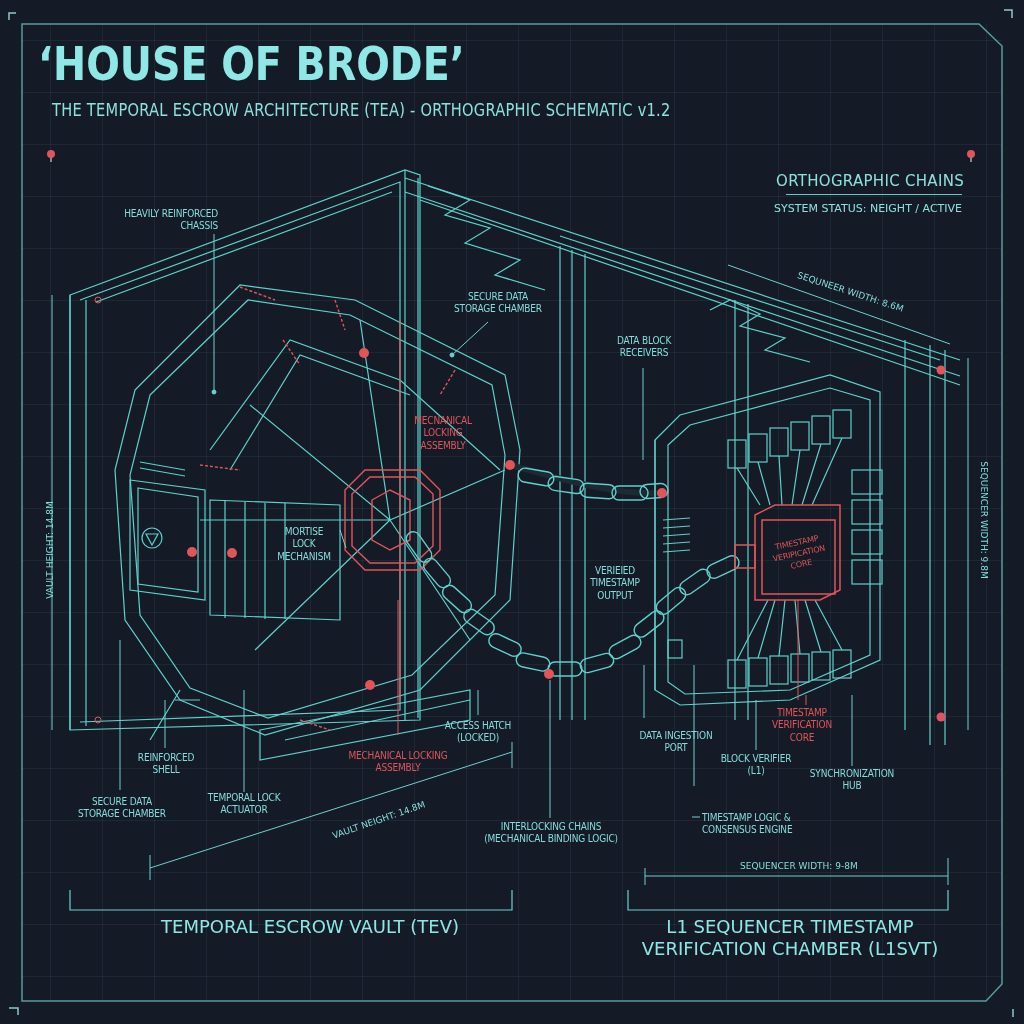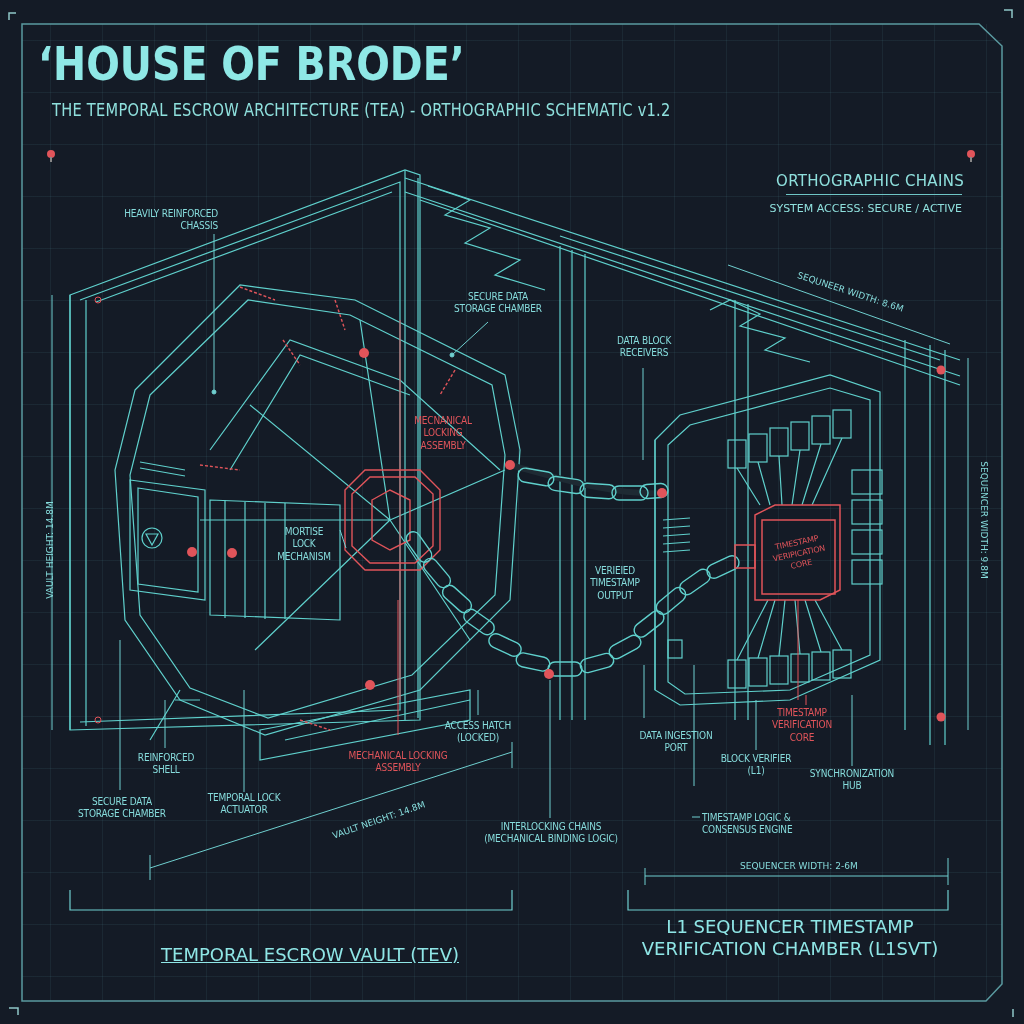--- a/index.html
+++ b/index.html
@@ -244,27 +244,27 @@
     <path d="M70 890 L70 910 L512 910 L512 890"></path>
     <path d="M628 890 L628 910 L948 910 L948 890"></path>
   </g>
 </svg>
 
 <h1 class="title">‘HOUSE OF BRODE’</h1>
 <p class="subtitle">THE TEMPORAL ESCROW ARCHITECTURE (TEA) - ORTHOGRAPHIC SCHEMATIC v1.2</p>
 
 <div class="panel-title">ORTHOGRAPHIC CHAINS</div>
 <div class="panel-rule"></div>
-<div class="panel-status">SYSTEM ACCESS: SECURE / ACTIVE</div>
+<div class="panel-status">SYSTEM STATUS: NEIGHT / ACTIVE</div>
 
 <div class="dim" style="left:1px; top:545px; transform: rotate(-90deg); transform-origin: center;">VAULT HEIGHT: 14.8M</div>
 <div class="dim" style="left:330px; top:815px; transform: rotate(-19deg);">VAULT NEIGHT: 14.8M</div>
 <div class="dim" style="left:795px; top:287px; transform: rotate(18deg);">SEQUNEER WIDTH: 8.6M</div>
 <div class="dim" style="left:925px; top:515px; transform: rotate(90deg); transform-origin: center;">SEQUENCER WIDTH: 9.8M</div>
-<div class="dim" style="left:740px; top:861px;">SEQUENCER WIDTH: 2-6M</div>
+<div class="dim" style="left:740px; top:861px;">SEQUENCER WIDTH: 9-8M</div>
 
 <div class="lbl" style="left:122px; top:209px; text-align:right; width:96px;">HEAVILY REINFORCED
 CHASSIS</div>
 <div class="lbl" style="left:448px; top:292px; width:100px;">SECURE DATA
 STORAGE CHAMBER</div>
 <div class="lbl red" style="left:407px; top:417px; width:72px;">MECNANICAL
 LOCKING
 ASSEMBLY</div>
 <div class="lbl" style="left:272px; top:528px; width:64px;">MORTISE
 LOCK
@@ -296,15 +296,15 @@
 <div class="lbl red" style="left:770px; top:709px; width:64px;">TIMESTAMP
 VERIFICATION
 CORE</div>
 <div class="lbl" style="left:718px; top:754px; width:76px;">BLOCK VERIFIER
 (L1)</div>
 <div class="lbl" style="left:806px; top:769px; width:92px;">SYNCHRONIZATION
 HUB</div>
 <div class="lbl" style="left:702px; top:813px; width:96px; text-align:left;">TIMESTAMP LOGIC &amp;
 CONSENSUS ENGINE</div>
 
-<div class="section-title" style="left:130px; top:944px; width:360px;text-decoration:underline;">TEMPORAL ESCROW VAULT (TEV)</div>
+<div class="section-title" style="left:130px; top:916px; width:360px;">TEMPORAL ESCROW VAULT (TEV)</div>
 <div class="section-title" style="left:630px; top:916px; width:320px;">L1 SEQUENCER TIMESTAMP
 VERIFICATION CHAMBER (L1SVT)</div>
 
 </body></html>

